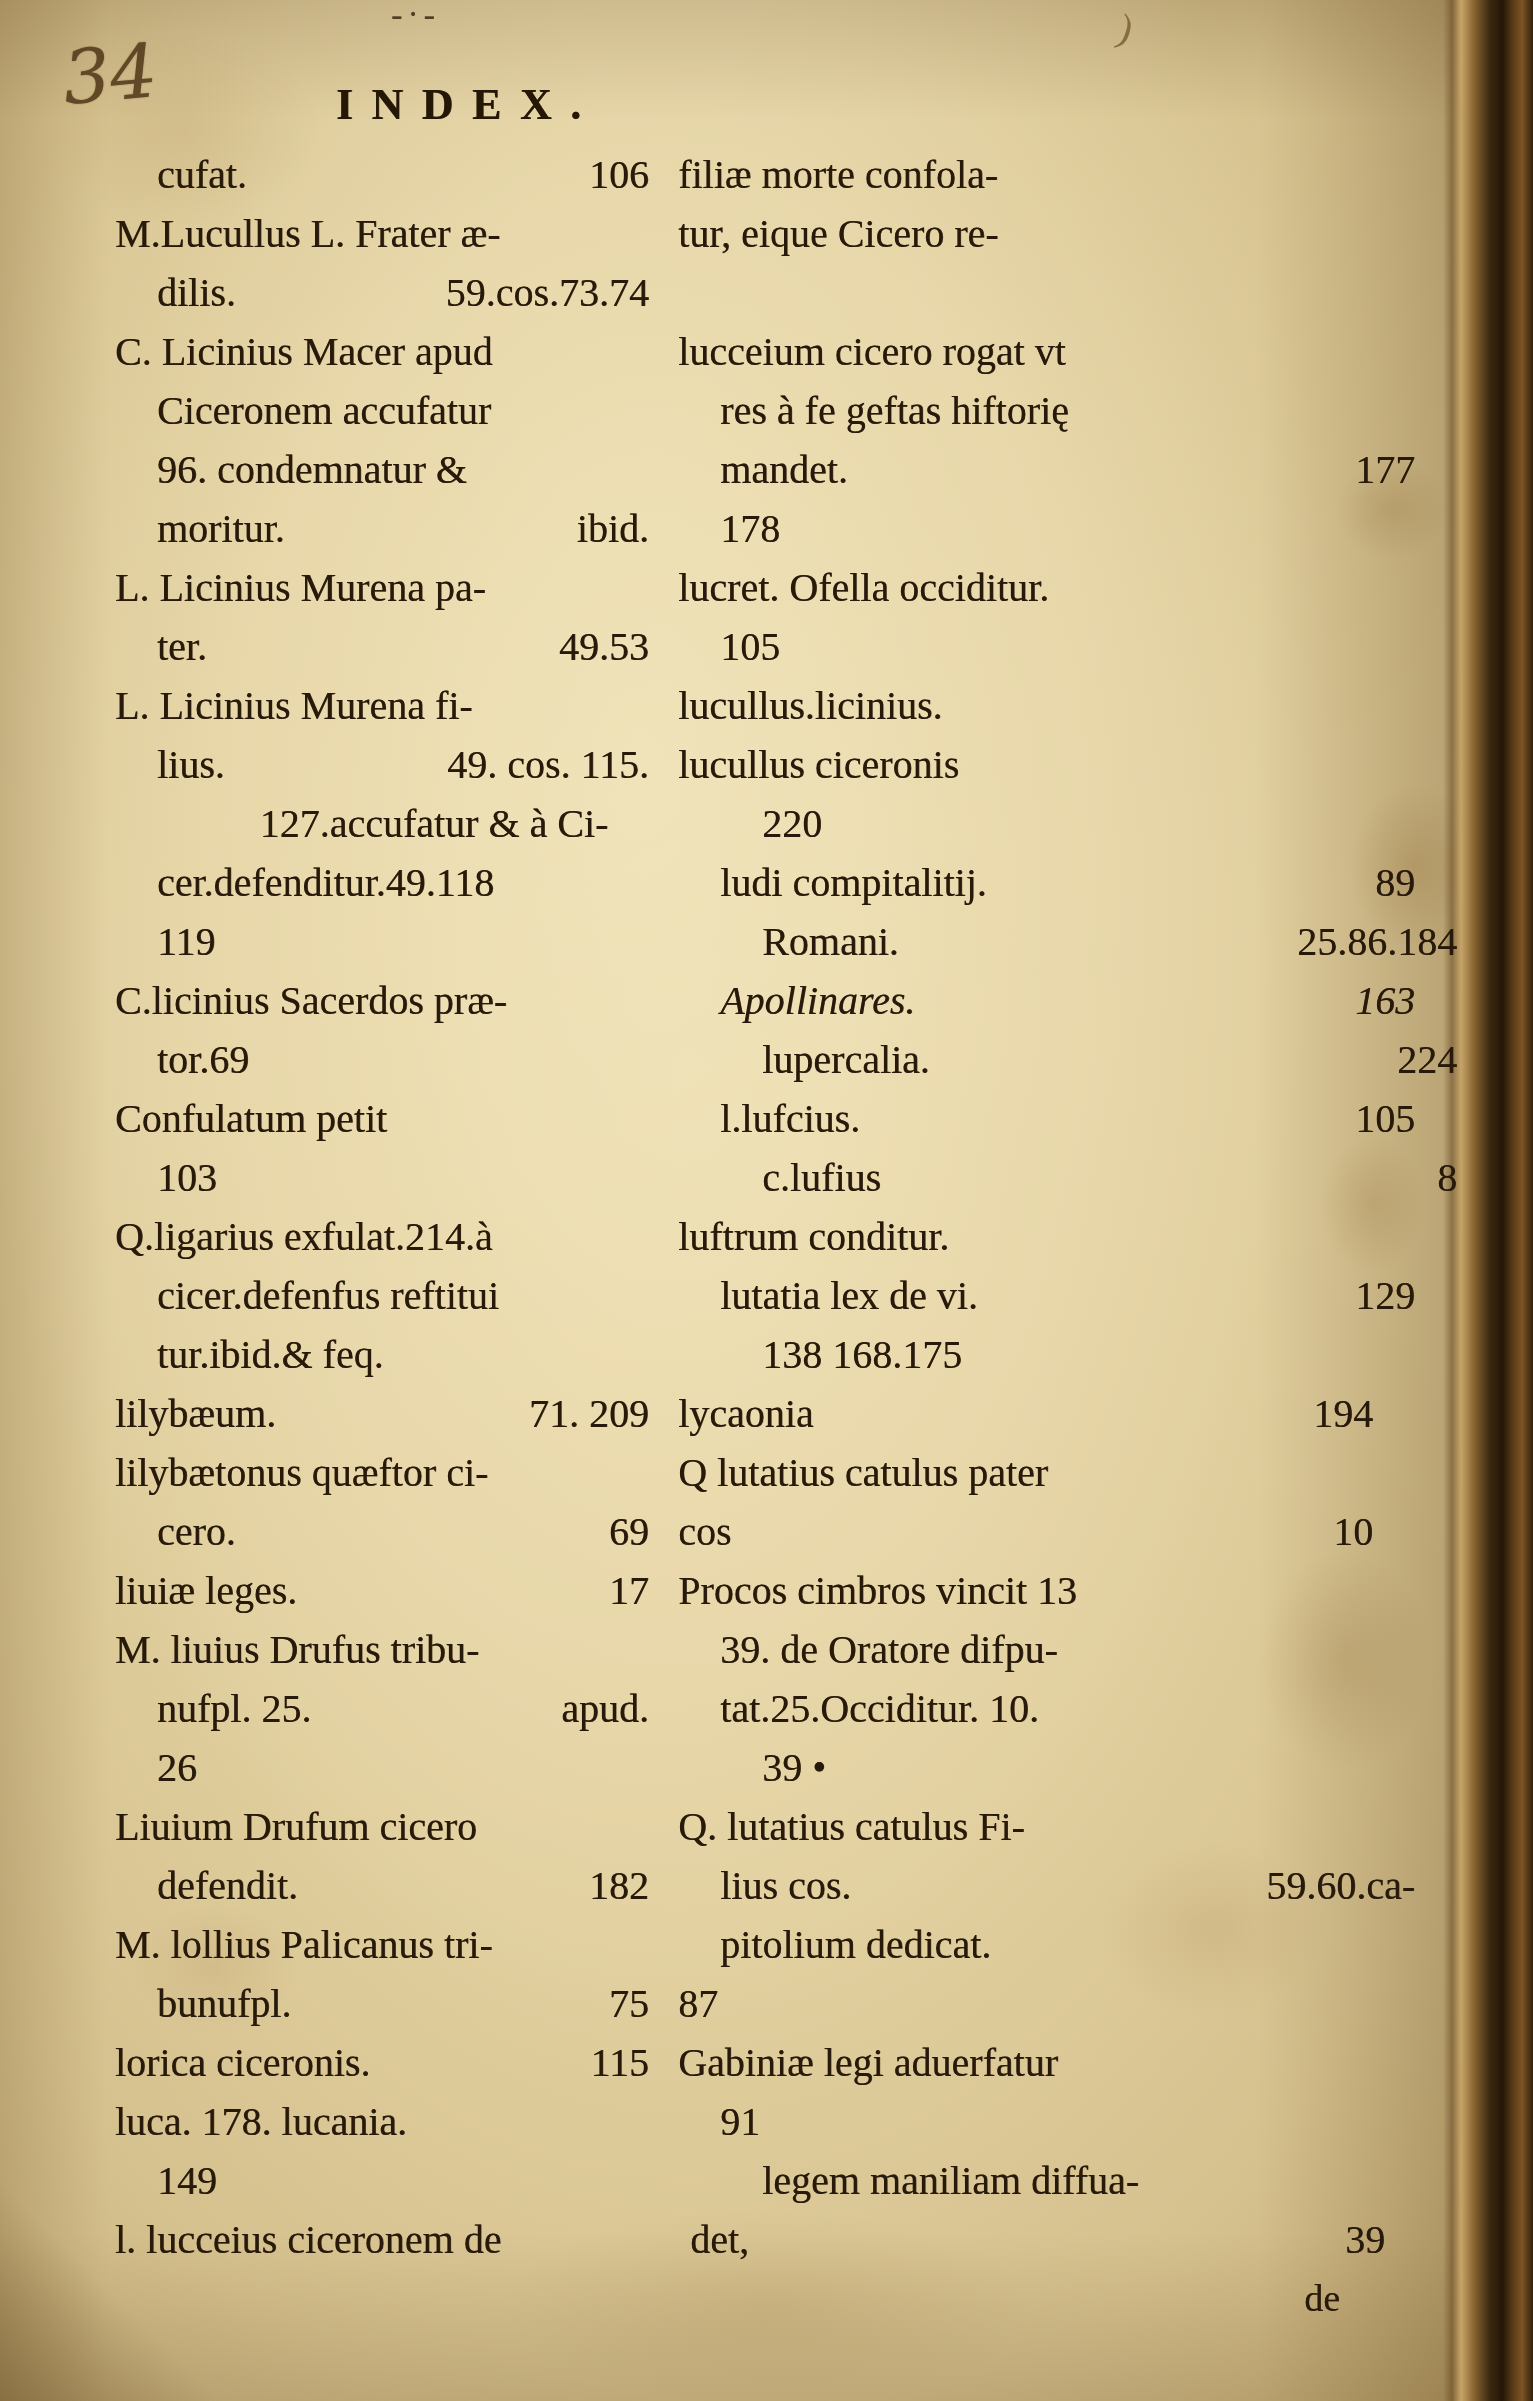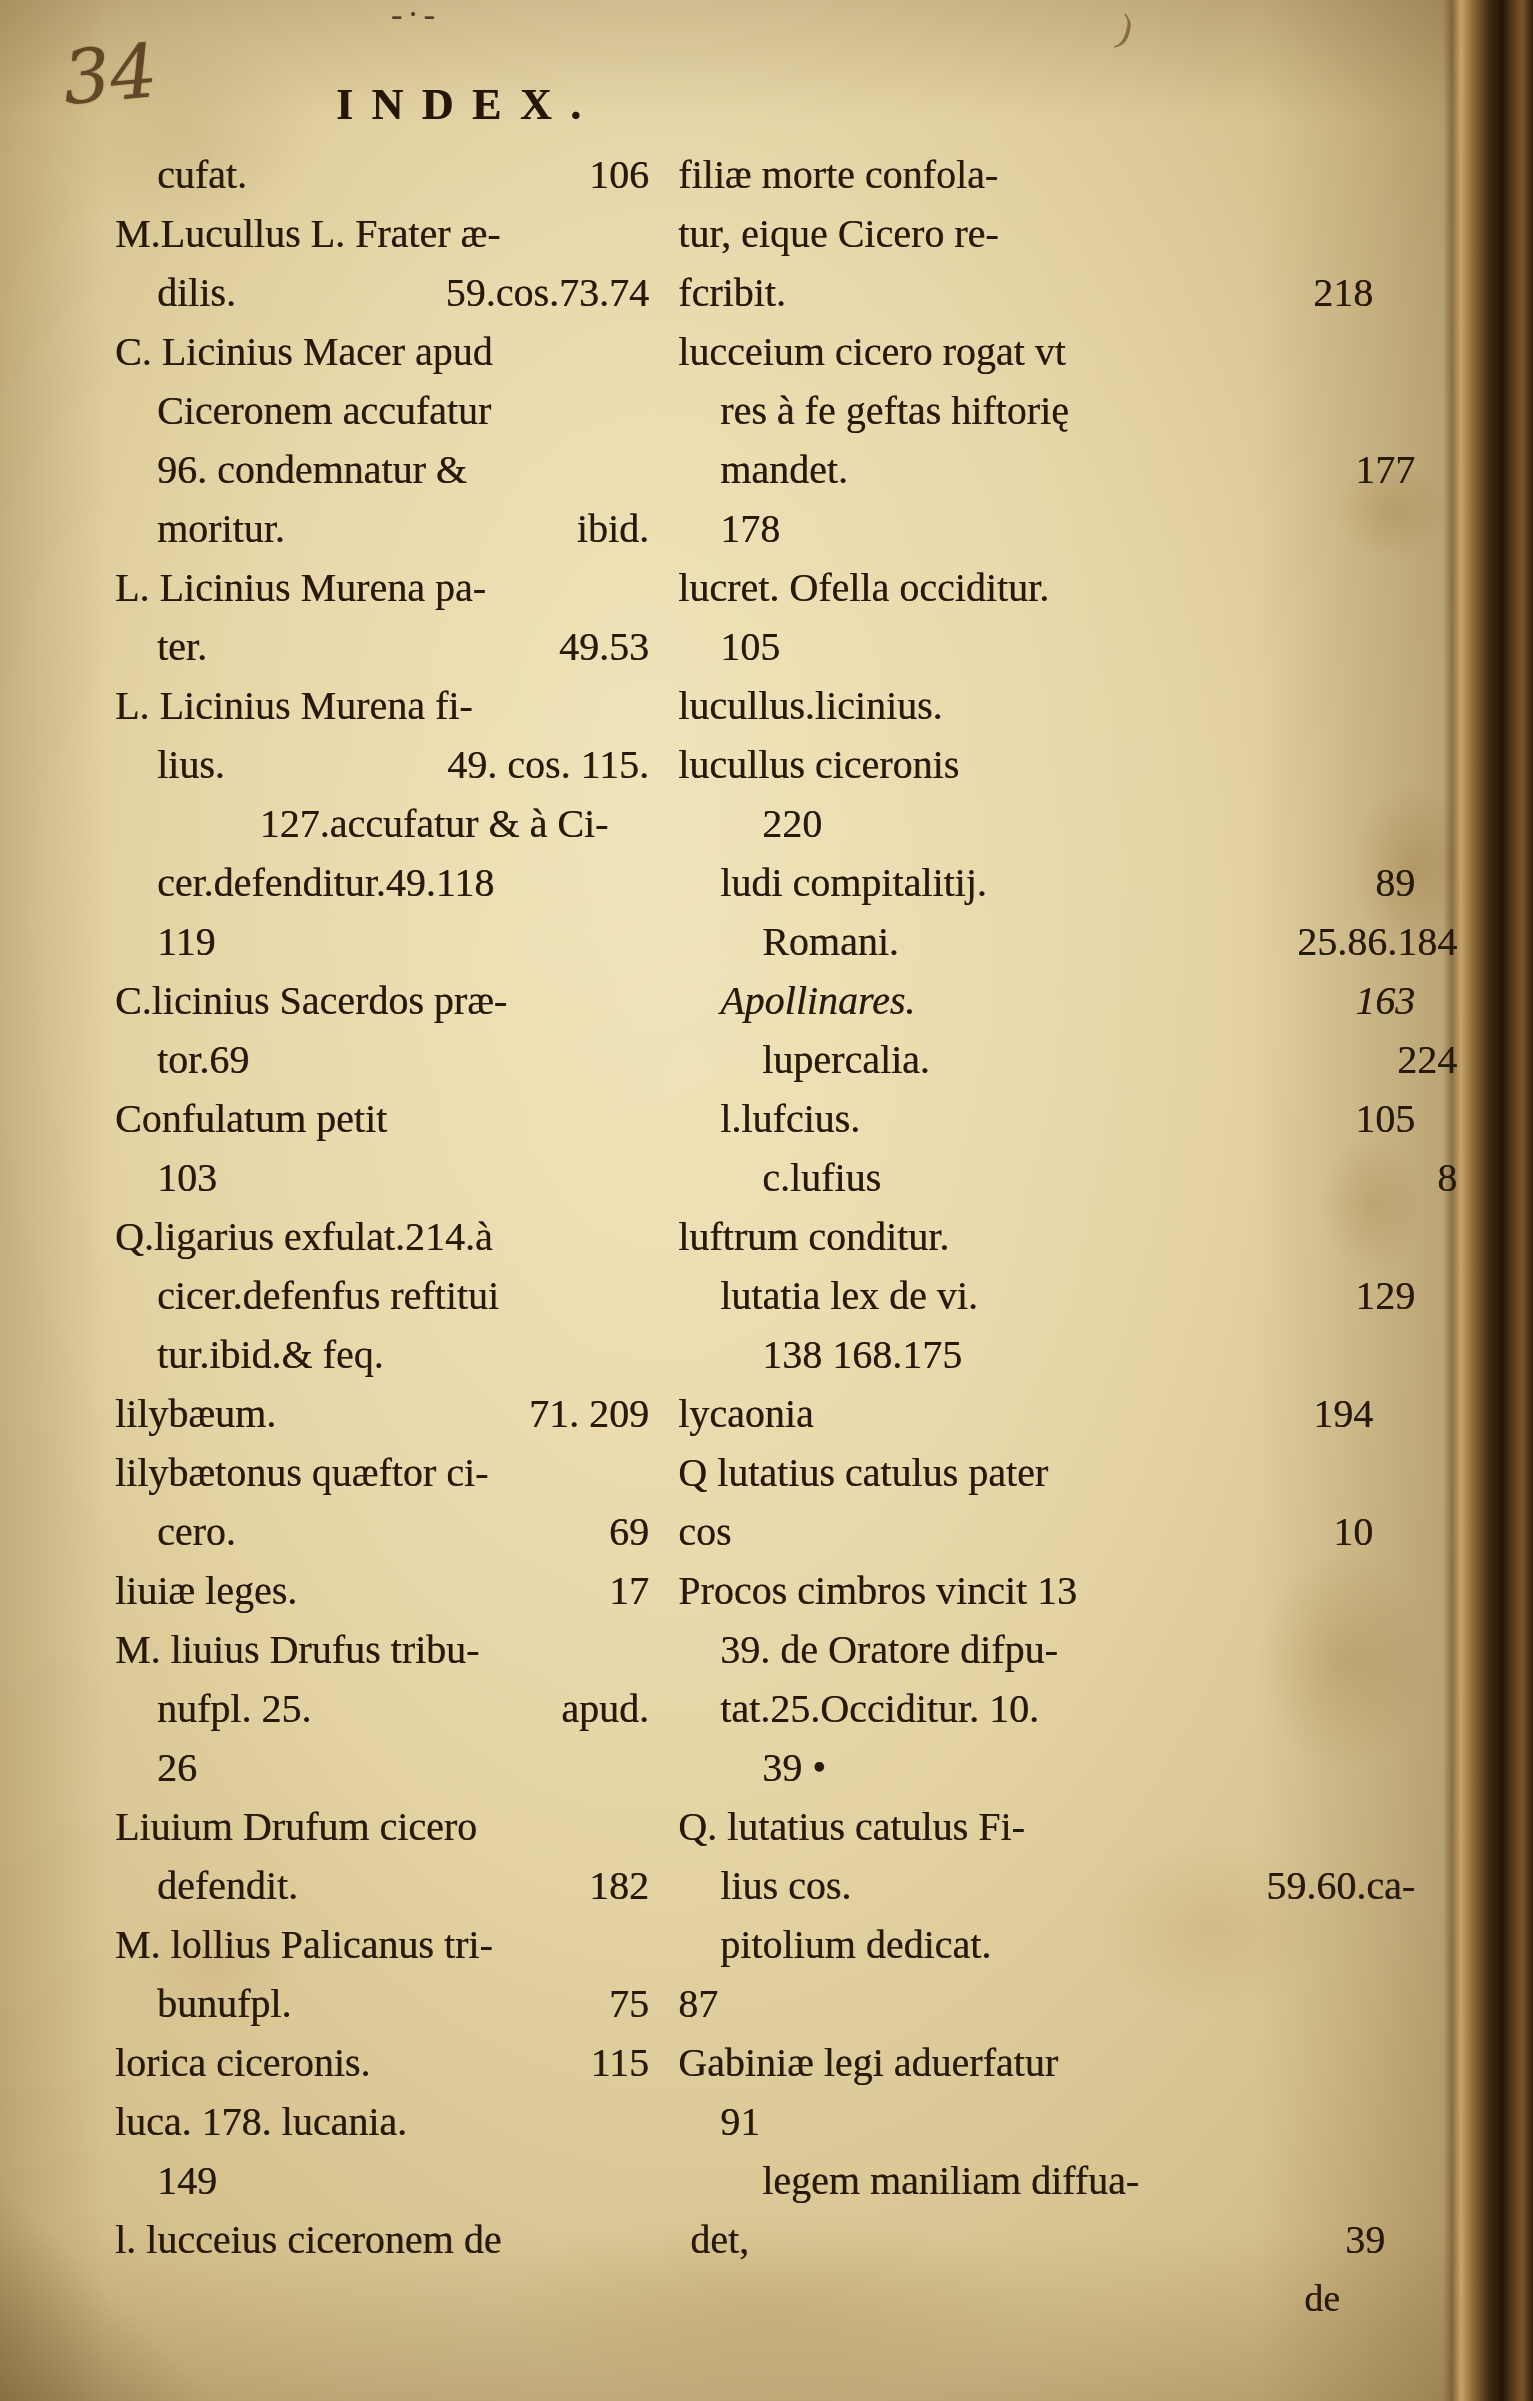--- a/index.html
+++ b/index.html
@@ -112,24 +112,20 @@
           </div>
           <div class="col right" style="padding-left: 0px;">
             <span>tur, eique Cicero re-</span>
           </div>
         </div>
         <div class="row">
           <div class="col left spread" style="padding-left: 42px;">
             <span>dilis.</span>
             <span>59.cos.73.74</span>
           </div>
-          <div class="col right spread" style="padding-left: 0px;">
-            <span>fcribit.</span>
-            <span>218</span>
-          </div>
         </div>
         <div class="row">
           <div class="col left" style="padding-left: 0px;">
             <span>C. Licinius Macer apud</span>
           </div>
           <div class="col right" style="padding-left: 0px;">
             <span>lucceium cicero rogat vt</span>
           </div>
         </div>
         <div class="row">

